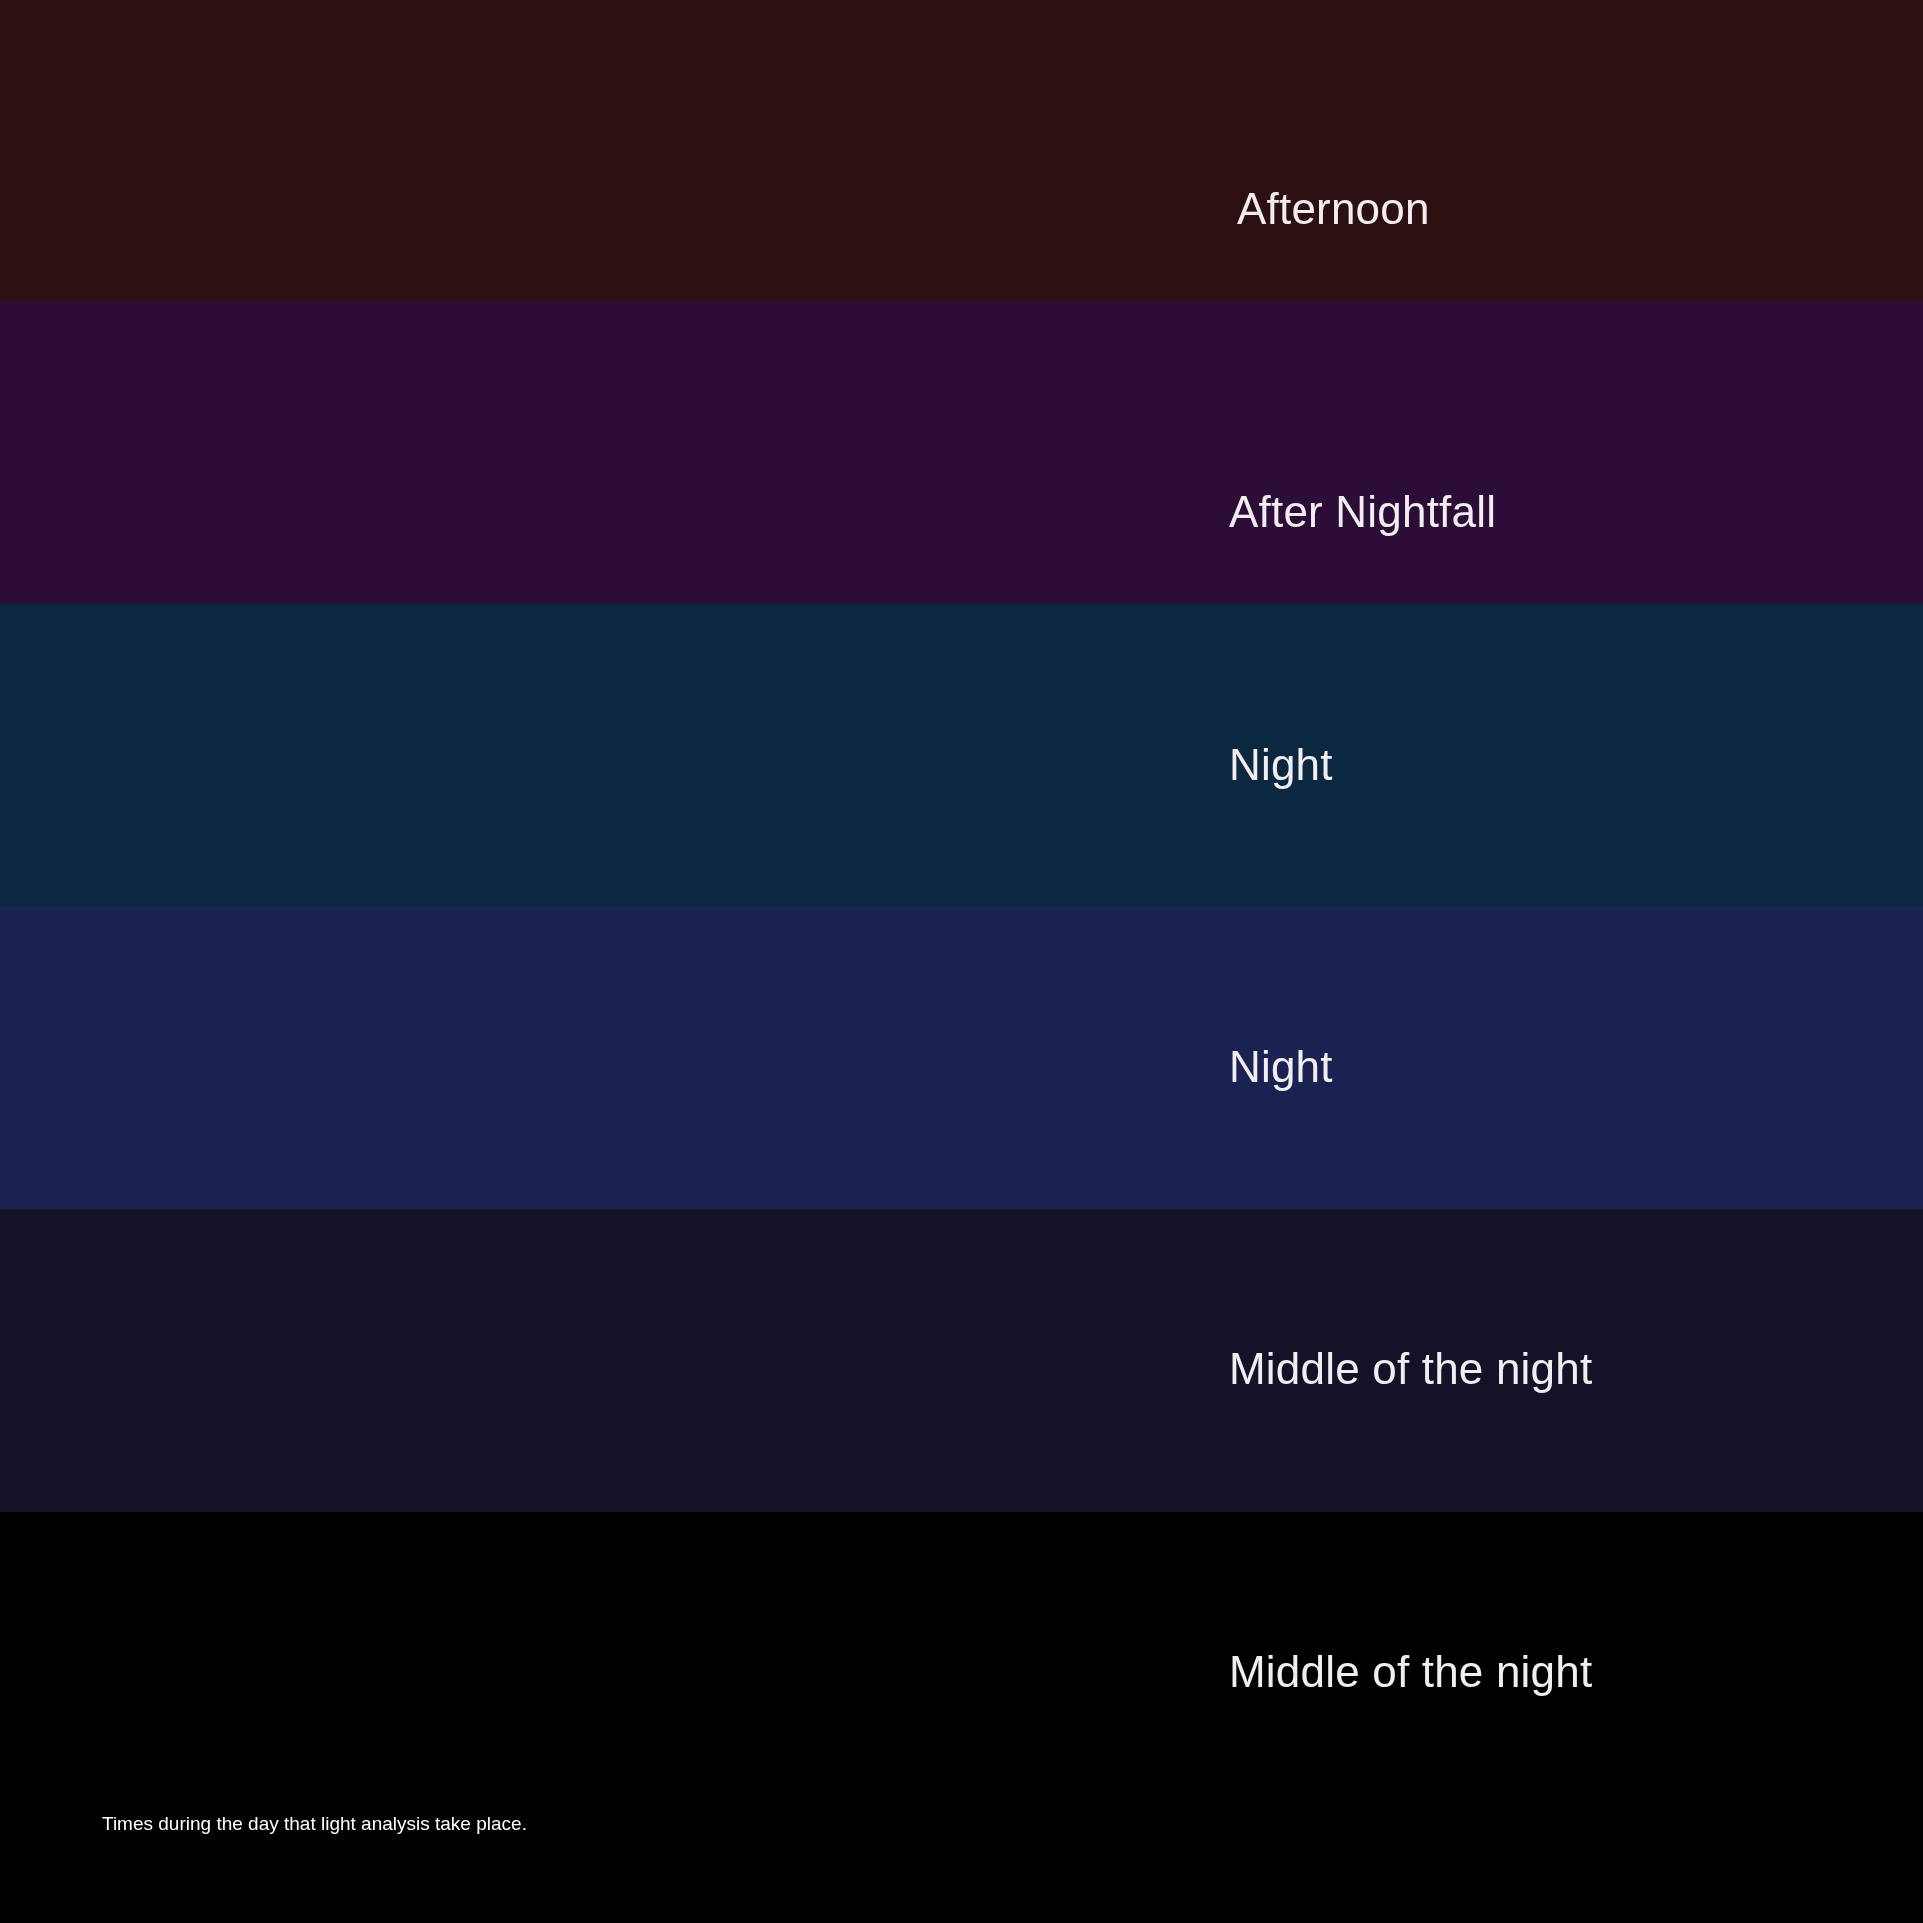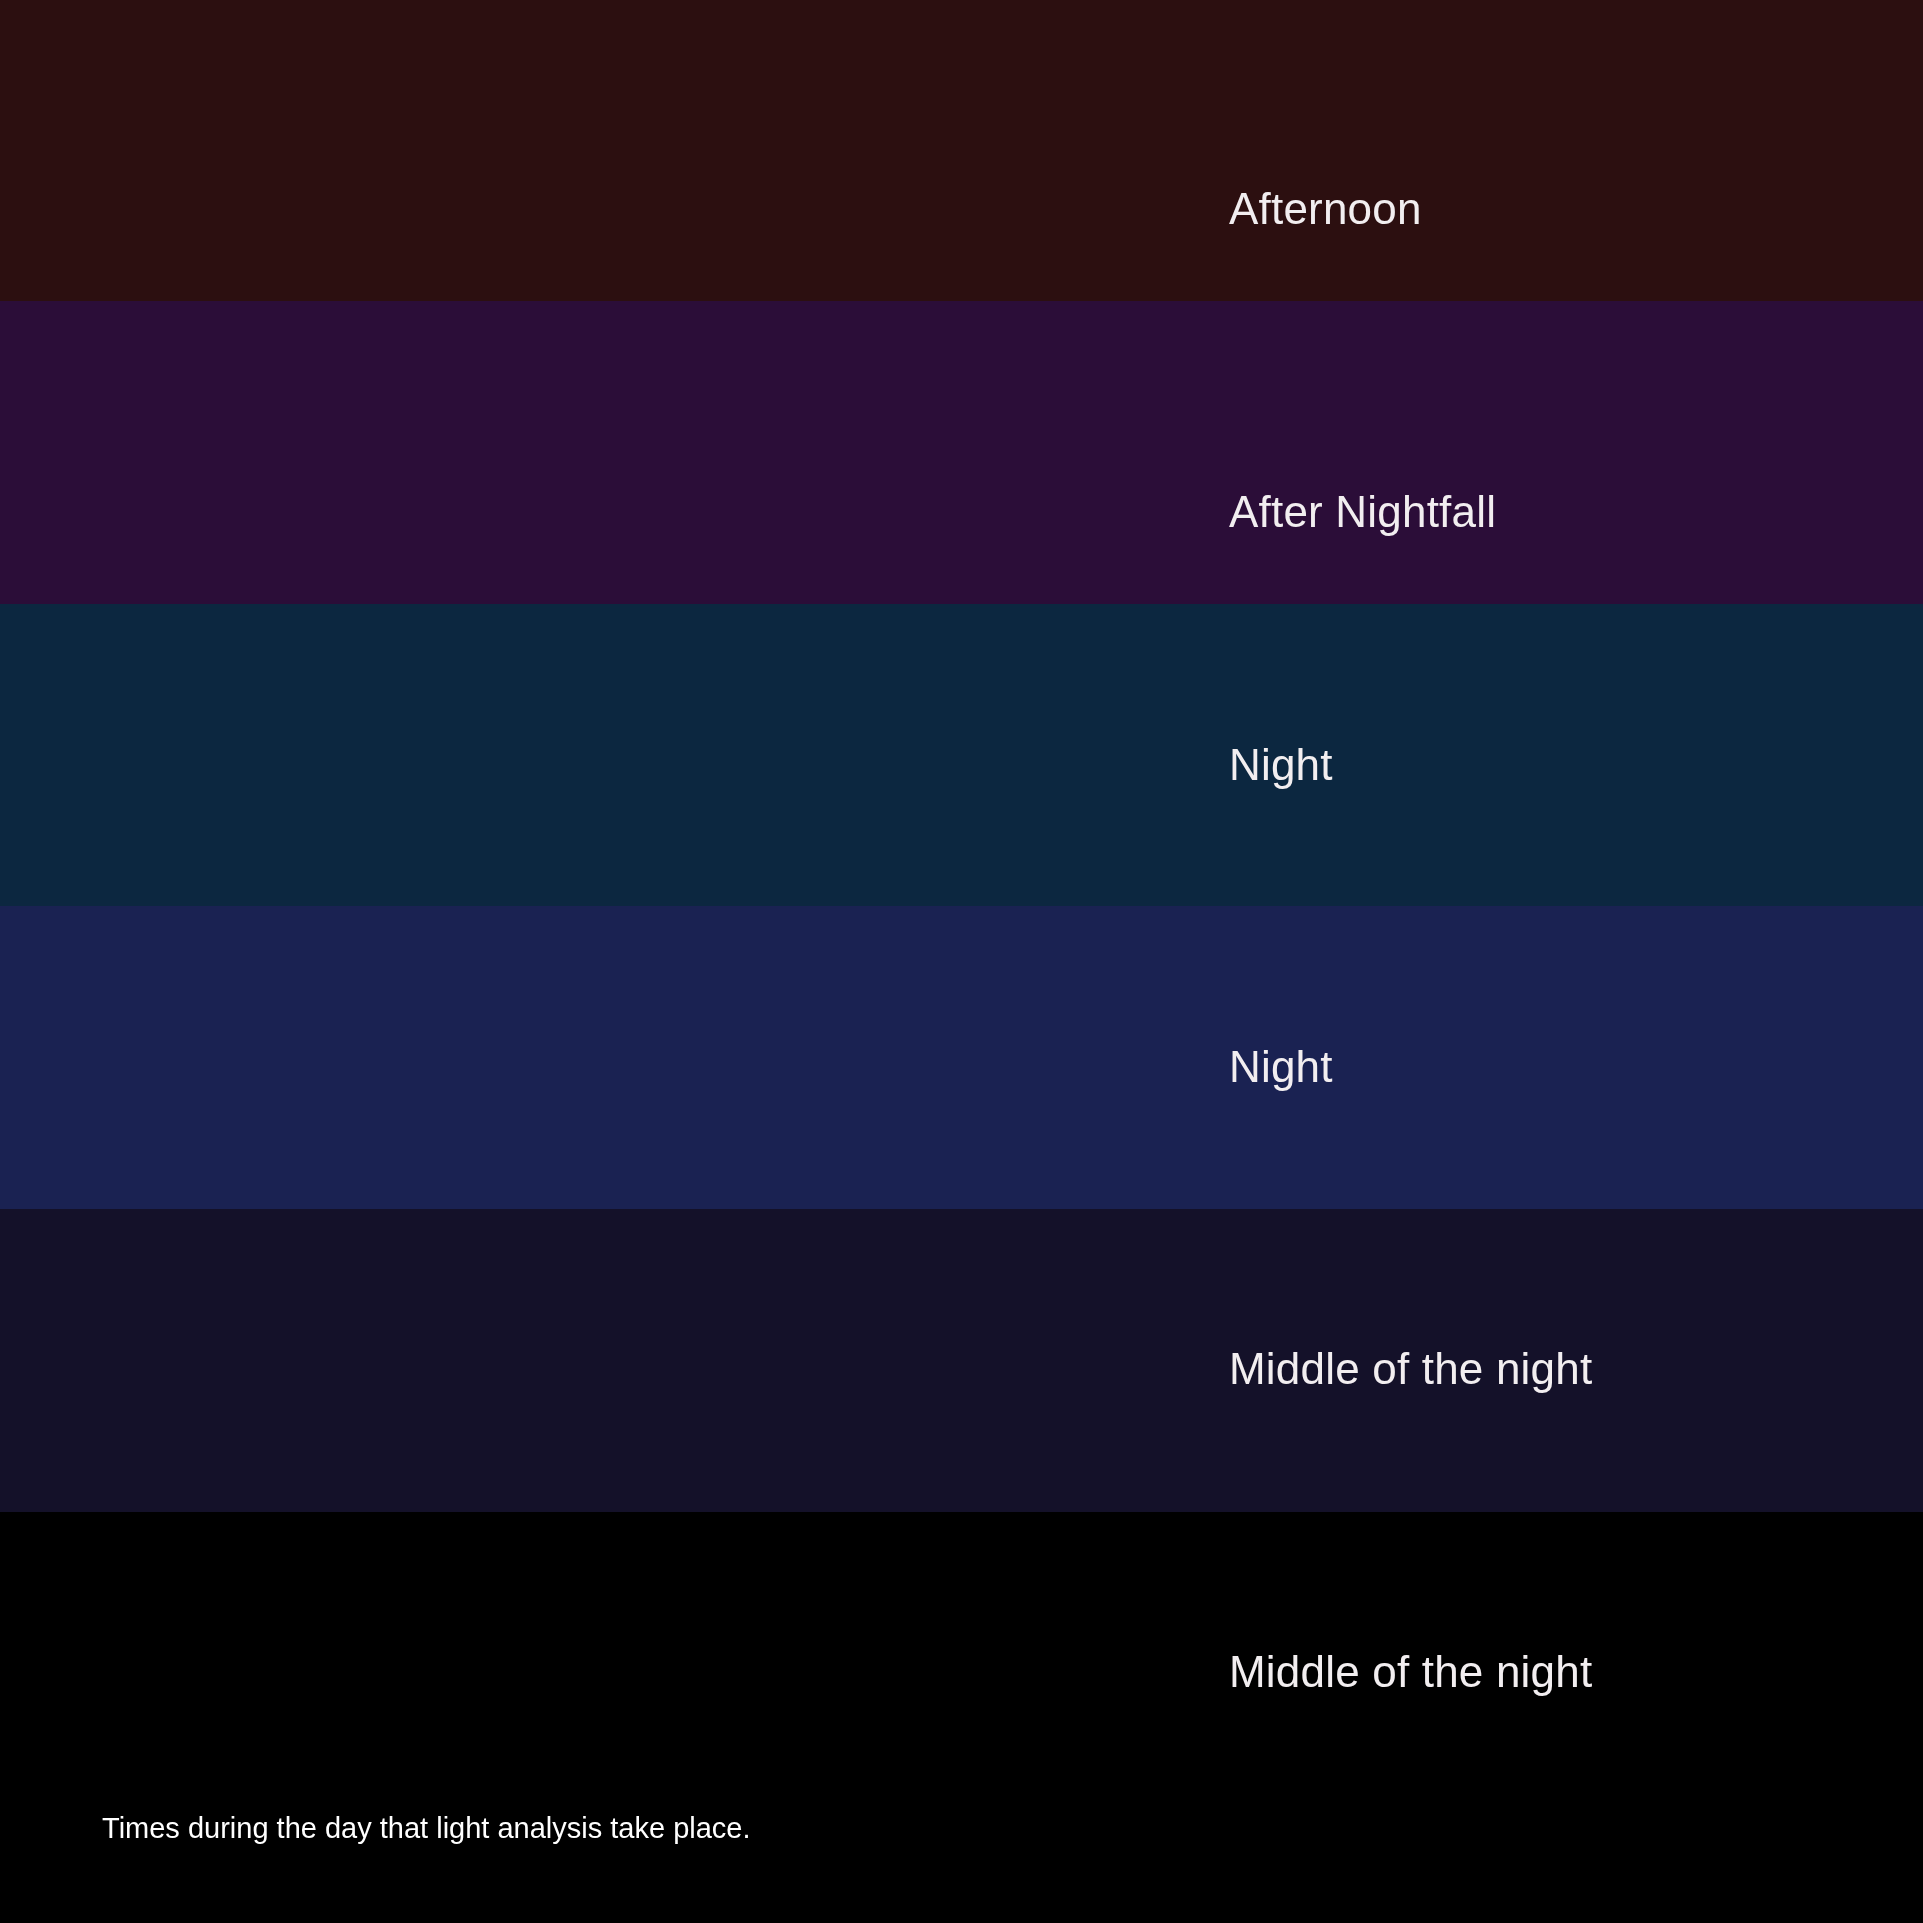--- a/index.html
+++ b/index.html
@@ -36,34 +36,34 @@
     font-weight: 400;
     letter-spacing: 0.2px;
     white-space: nowrap;
     line-height: 1;
   }
   .caption {
     position: absolute;
     left: 102px;
     top: 1814px;
     color: #ffffff;
-    font-size: 29px;
+    font-size: 19px;
     font-weight: 400;
     white-space: nowrap;
     line-height: 1;
   }
   
   .band-0 { top: 0px;    height: 301px; }
   .band-1 { top: 301px;  height: 303px; }
   .band-2 { top: 604px;  height: 302px; }
   .band-3 { top: 906px; height: 303px; }
   .band-4 { top: 1209px; height: 303px; }
   .band-5 { top: 1512px; height: 411px; }
 
-  .lbl-0 { top: 187px; }
+  .lbl-0 { top: 187px; margin-left: 8px; }
   .lbl-1 { top: 490px; }
   .lbl-2 { top: 743px; }
   .lbl-3 { top: 1045px; }
   .lbl-4 { top: 1347px; }
   .lbl-5 { top: 1650px; }
 </style>
 </head>
 <body style="background: rgb(0, 0, 0);">
 
 <div class="stack">

